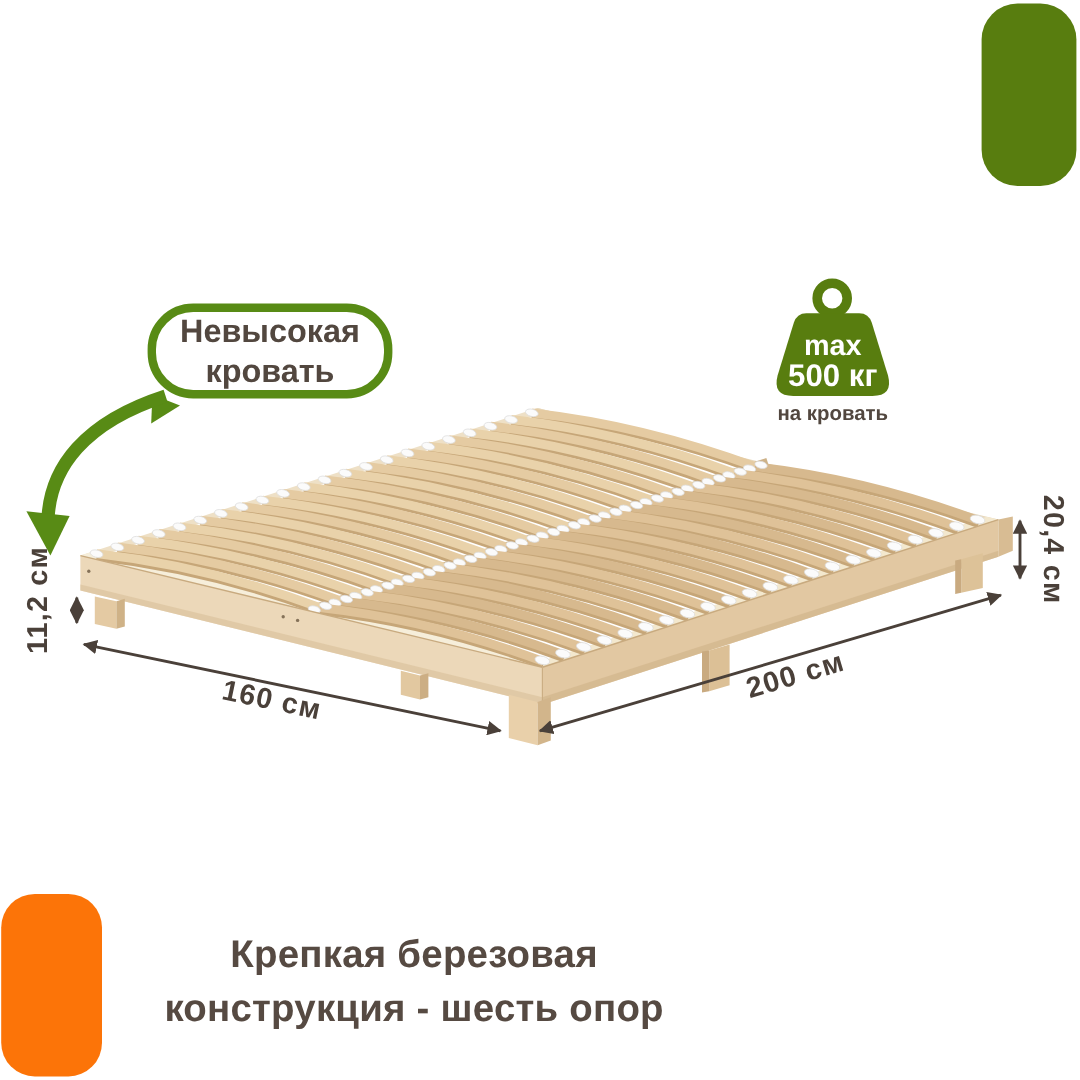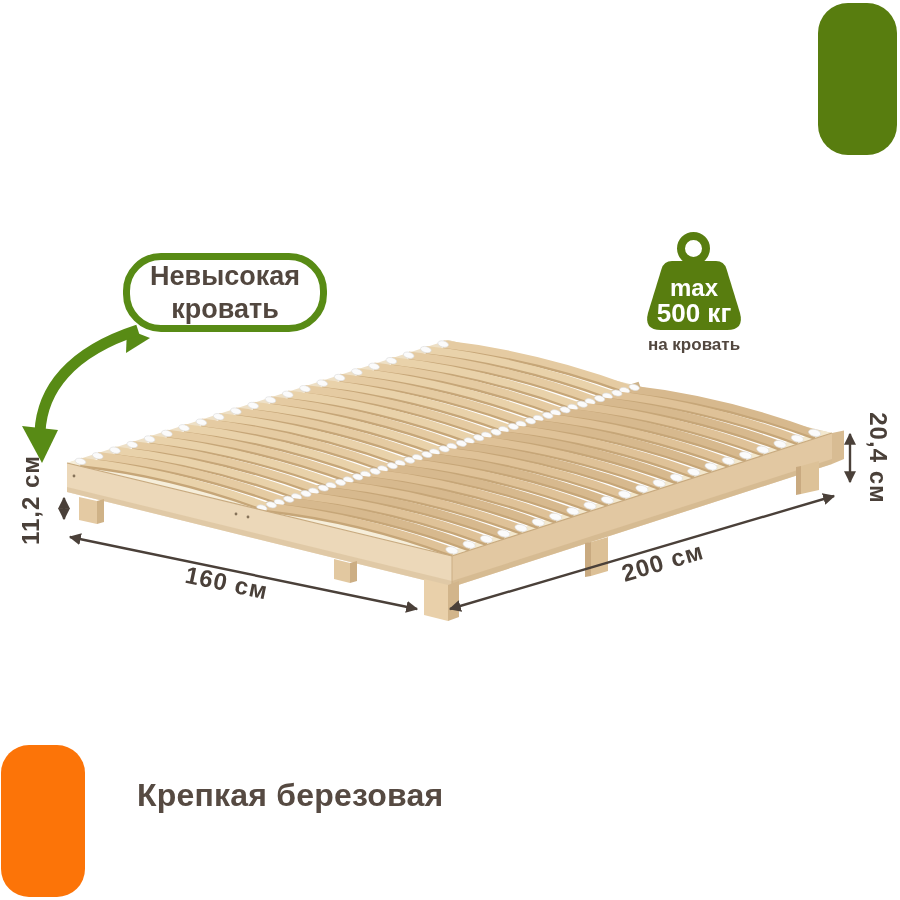--- a/index.html
+++ b/index.html
@@ -283,15 +283,16 @@
     <text class="w-cap" x="694" y="350" text-anchor="middle">на кровать</text>
   </svg>
 
   <div class="bubble">
     <div>Невысокая</div>
     <div>кровать</div>
   </div>
 
   <div class="heading-bottom">
     <div>Крепкая березовая</div>
+    <div>конструкция - шесть опор</div>
   </div>
 
 </div>
 
 </body></html>

